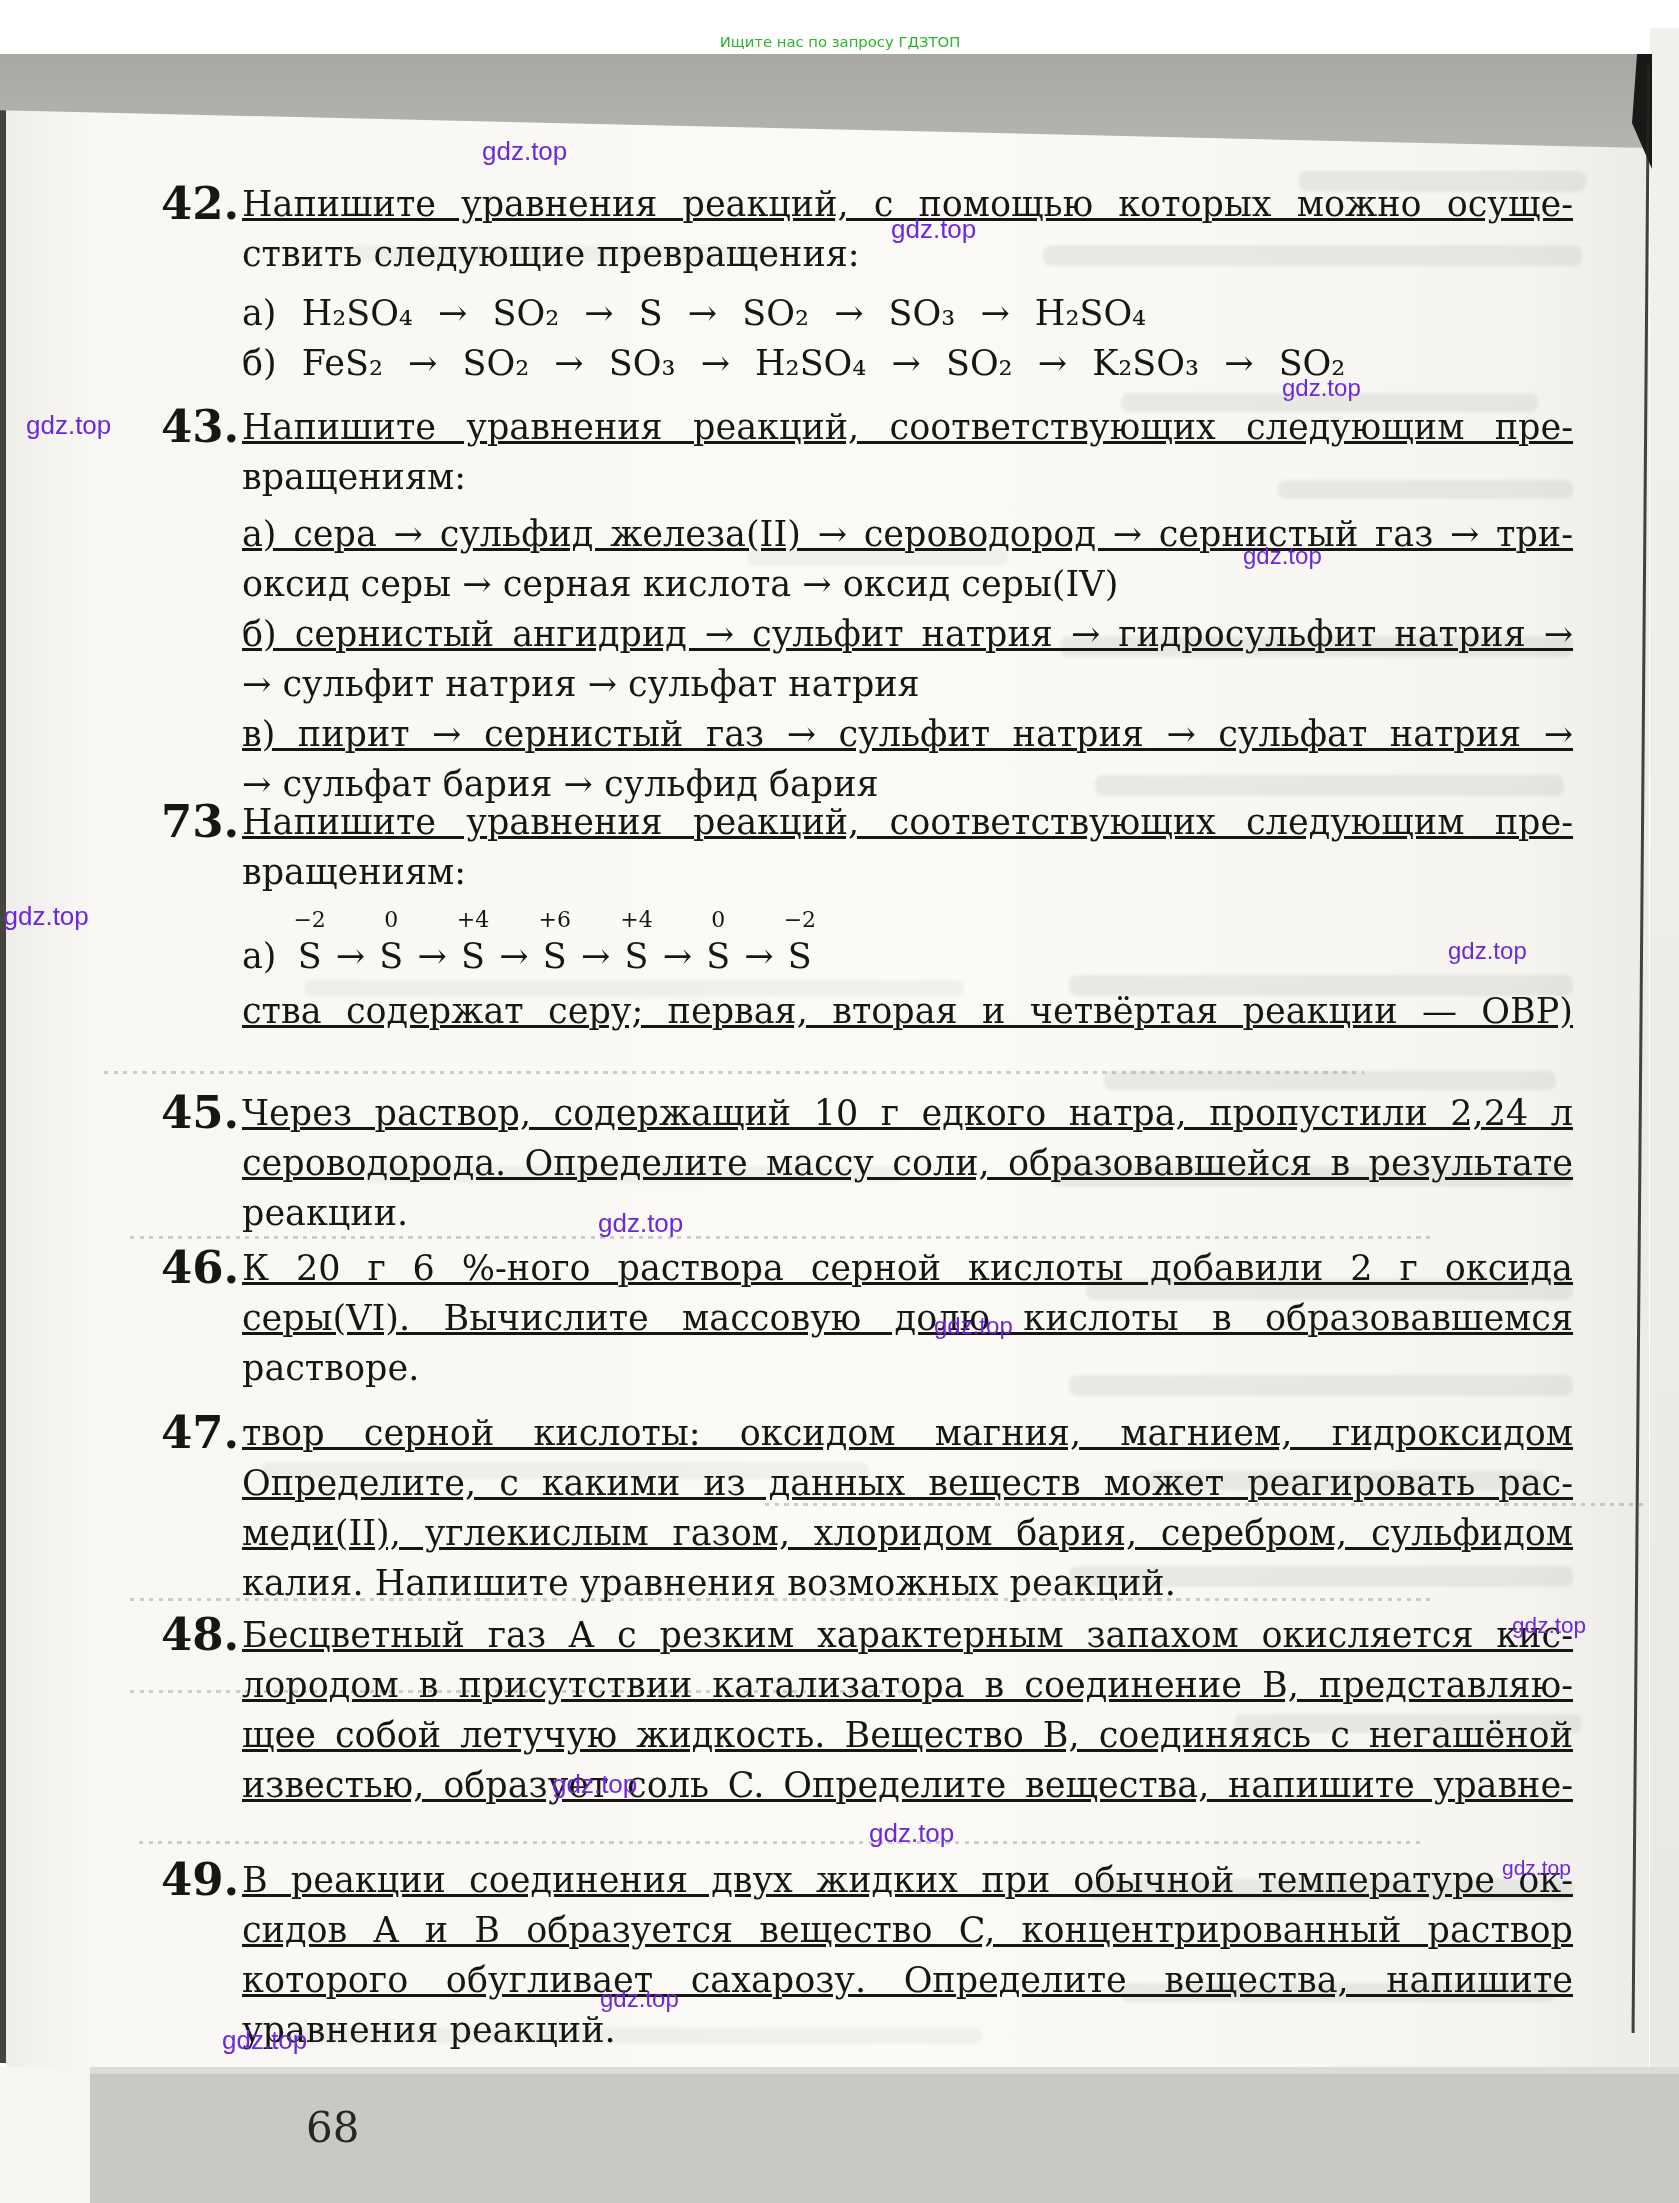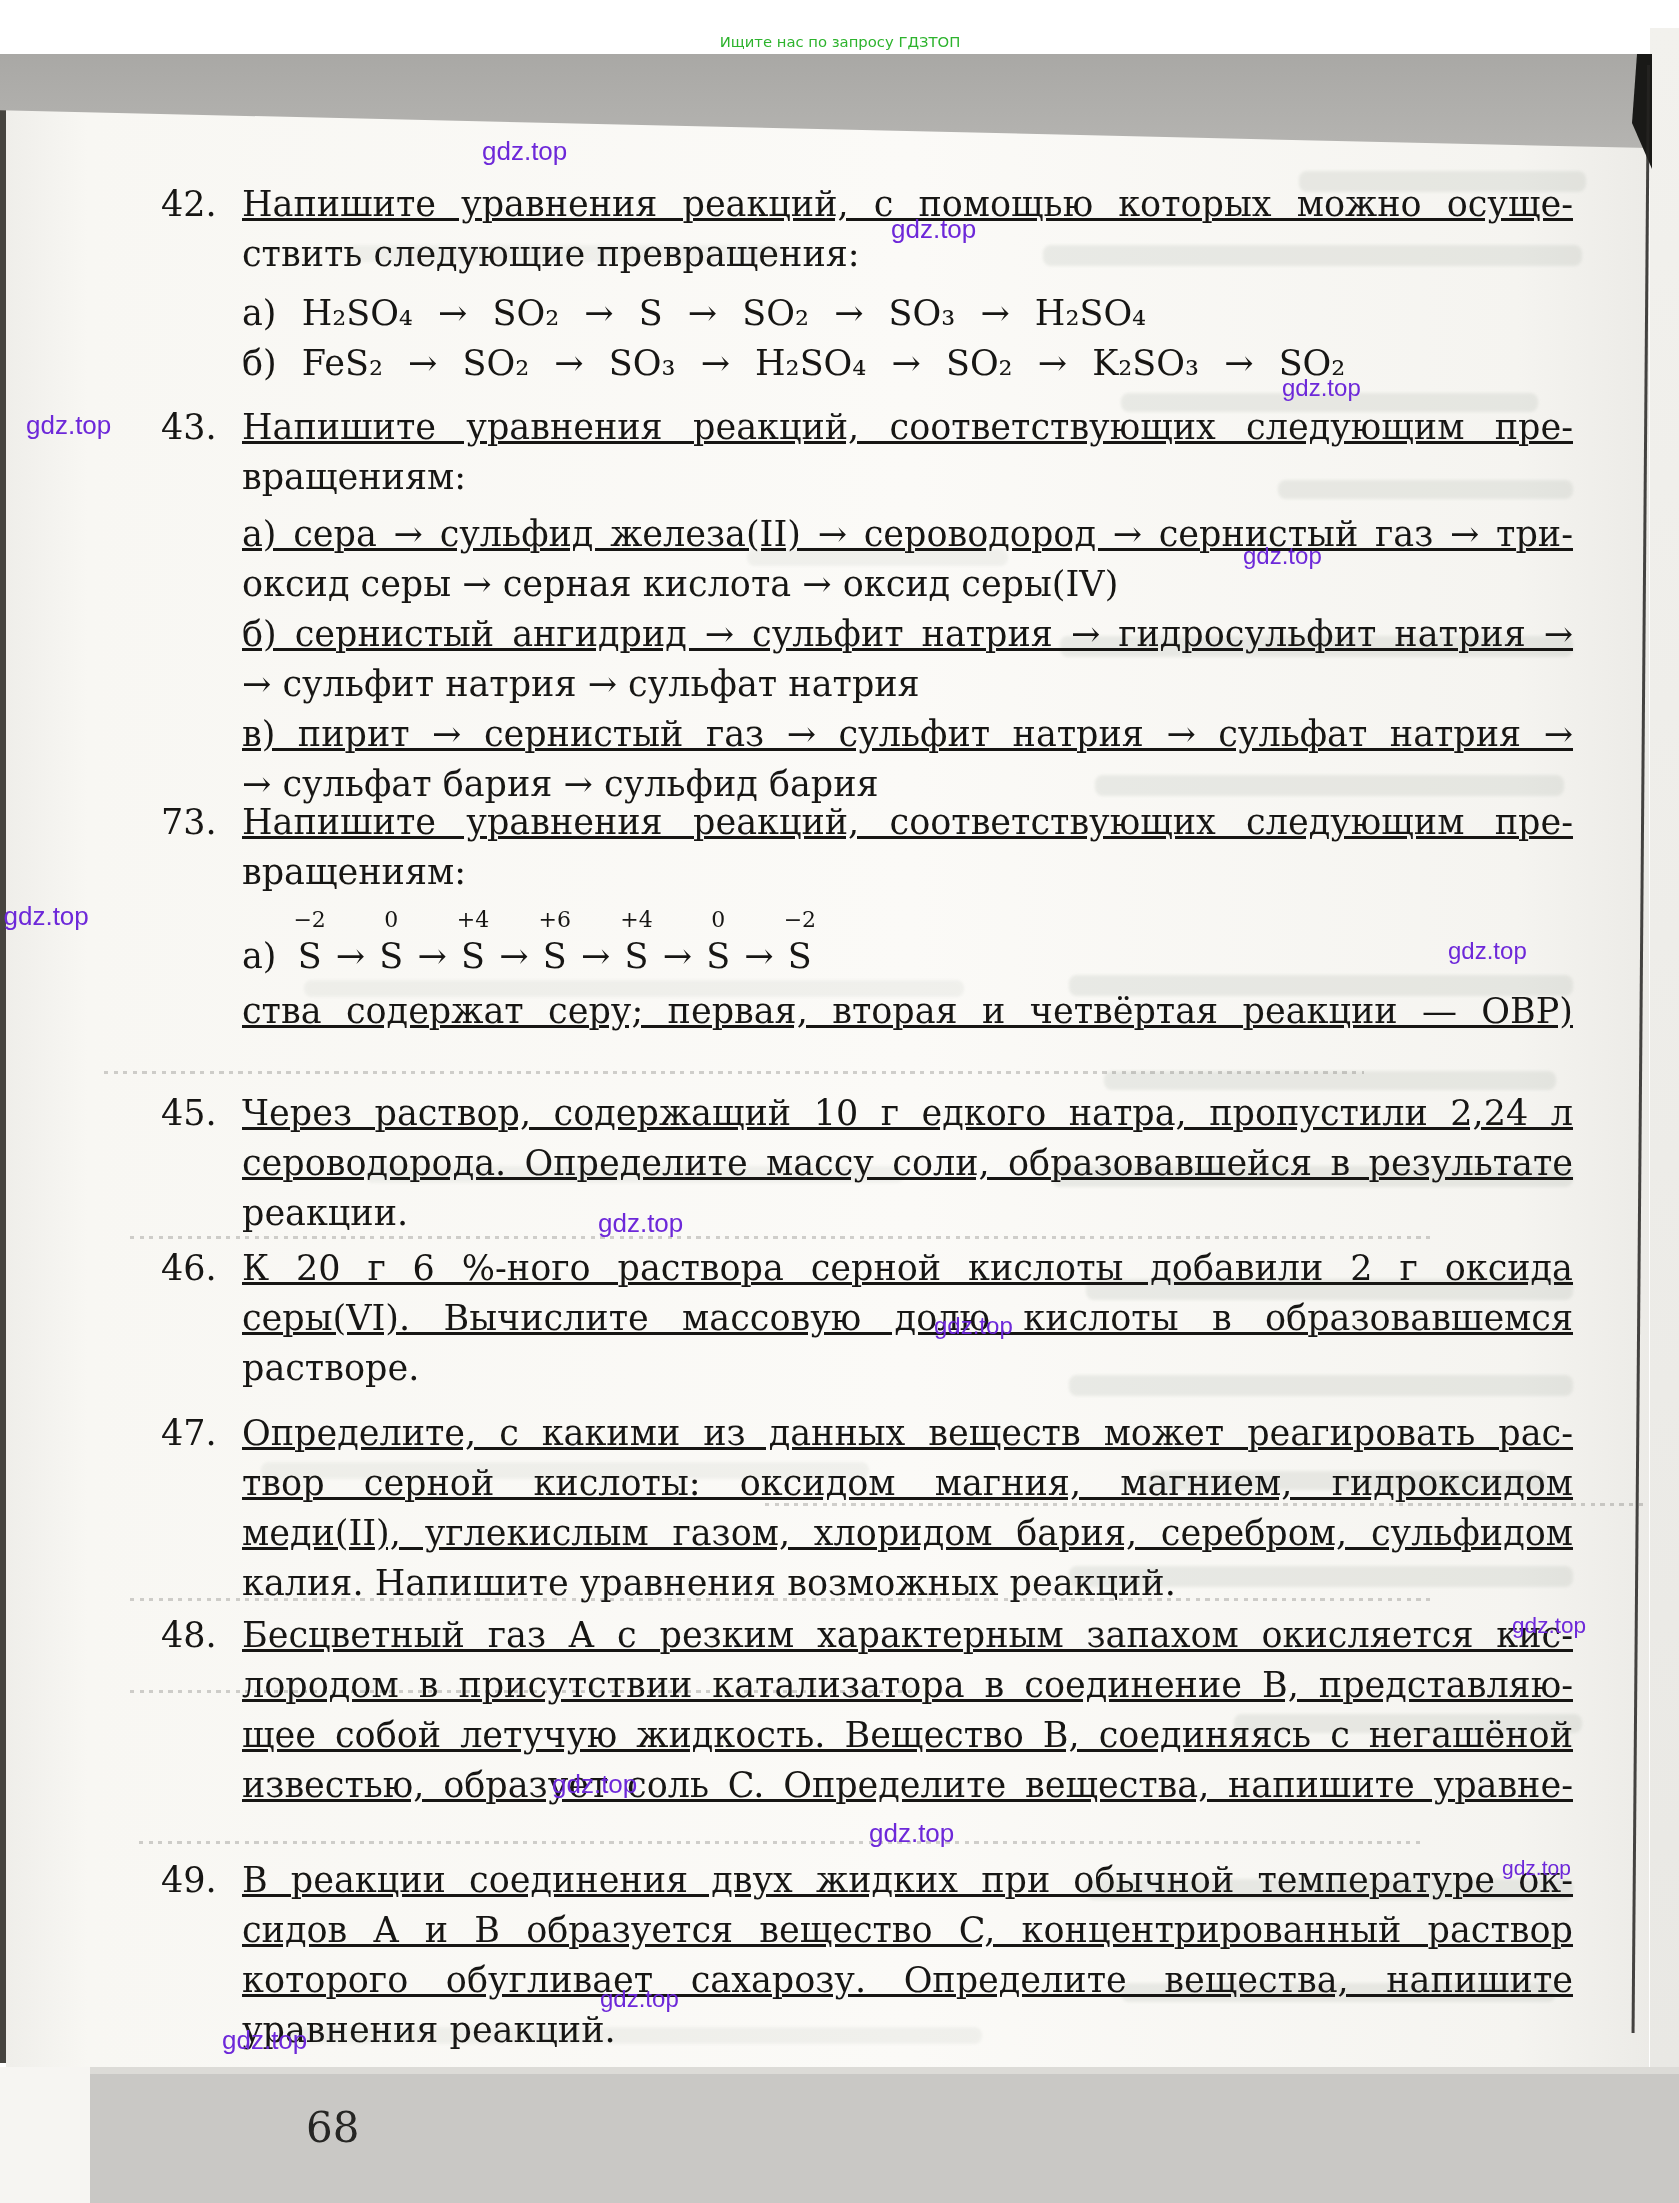--- a/index.html
+++ b/index.html
@@ -28,21 +28,21 @@
   .strip-light{position:absolute;left:0;top:2039px;width:1680px;height:10.4px;background:#dcdbd7;}
   .band-bottom{position:absolute;left:90px;top:2046px;width:1590px;height:130px;background:#c9c8c5;}
   .corner-white{position:absolute;left:0;top:2039px;width:90px;height:137px;background:#f6f5f2;}
   .page-num{position:absolute;left:306px;top:2075px;font-size:42px;color:#262624;}
   .footer-strip{position:absolute;left:0;top:2176px;width:1680px;height:27px;background:#ffffff;}
   .footer-text{position:absolute;left:0;right:7px;top:2180px;text-align:right;text-indent:165px;
                font:15.6px "DejaVu Sans","Liberation Sans",sans-serif;color:var(--footer_purple,#7a2fd0);}
 
   
   .problem{position:absolute;left:161px;width:1412px;color:#171614;}
-  .pnum{position:absolute;left:0;top:0;font-weight:400;font-size:35px;line-height:50px;}
+  .pnum{position:absolute;left:0;top:0;font-weight:700;font-size:45px;line-height:50px;}
   .line{position:relative;padding-left:81px;font-size:35px;line-height:50px;height:50px;
         white-space:nowrap;}
   .line.full{white-space:normal;text-align:justify;text-align-last:justify;text-justify:inter-word;
              width:1331px;box-sizing:content-box;text-decoration:underline;}
   .line.eq{word-spacing:14px;}
   .mt10{margin-top:8.7px;}
   .mt8{margin-top:7px;}
 
   
   .chain{display:flex;align-items:flex-end;height:73px;margin-top:7px;margin-bottom:8.7px;padding-left:81px;}
@@ -180,22 +180,22 @@
 
   <div class="problem" style="top:1215px">
     <span class="pnum">46.</span>
     <div class="line full">К 20 г 6 %-ного раствора серной кислоты добавили 2 г оксида</div>
     <div class="line full">серы(VI). Вычислите массовую долю кислоты в образовавшемся</div>
     <div class="line">растворе.</div>
   </div>
 
   <div class="problem" style="top:1380px">
     <span class="pnum">47.</span>
+    <div class="line full">твор серной кислоты: оксидом магния, магнием, гидроксидом</div>
     <div class="line full">Определите, с какими из данных веществ может реагировать рас-</div>
-    <div class="line full">твор серной кислоты: оксидом магния, магнием, гидроксидом</div>
     <div class="line full">меди(II), углекислым газом, хлоридом бария, серебром, сульфидом</div>
     <div class="line">калия. Напишите уравнения возможных реакций.</div>
   </div>
 
   <div class="problem" style="top:1582px">
     <span class="pnum">48.</span>
     <div class="line full">Бесцветный газ A с резким характерным запахом окисляется кис-</div>
     <div class="line full">лородом в присутствии катализатора в соединение B, представляю-</div>
     <div class="line full">щее собой летучую жидкость. Вещество B, соединяясь с негашёной</div>
     <div class="line full">известью, образует соль C. Определите вещества, напишите уравне-</div>

